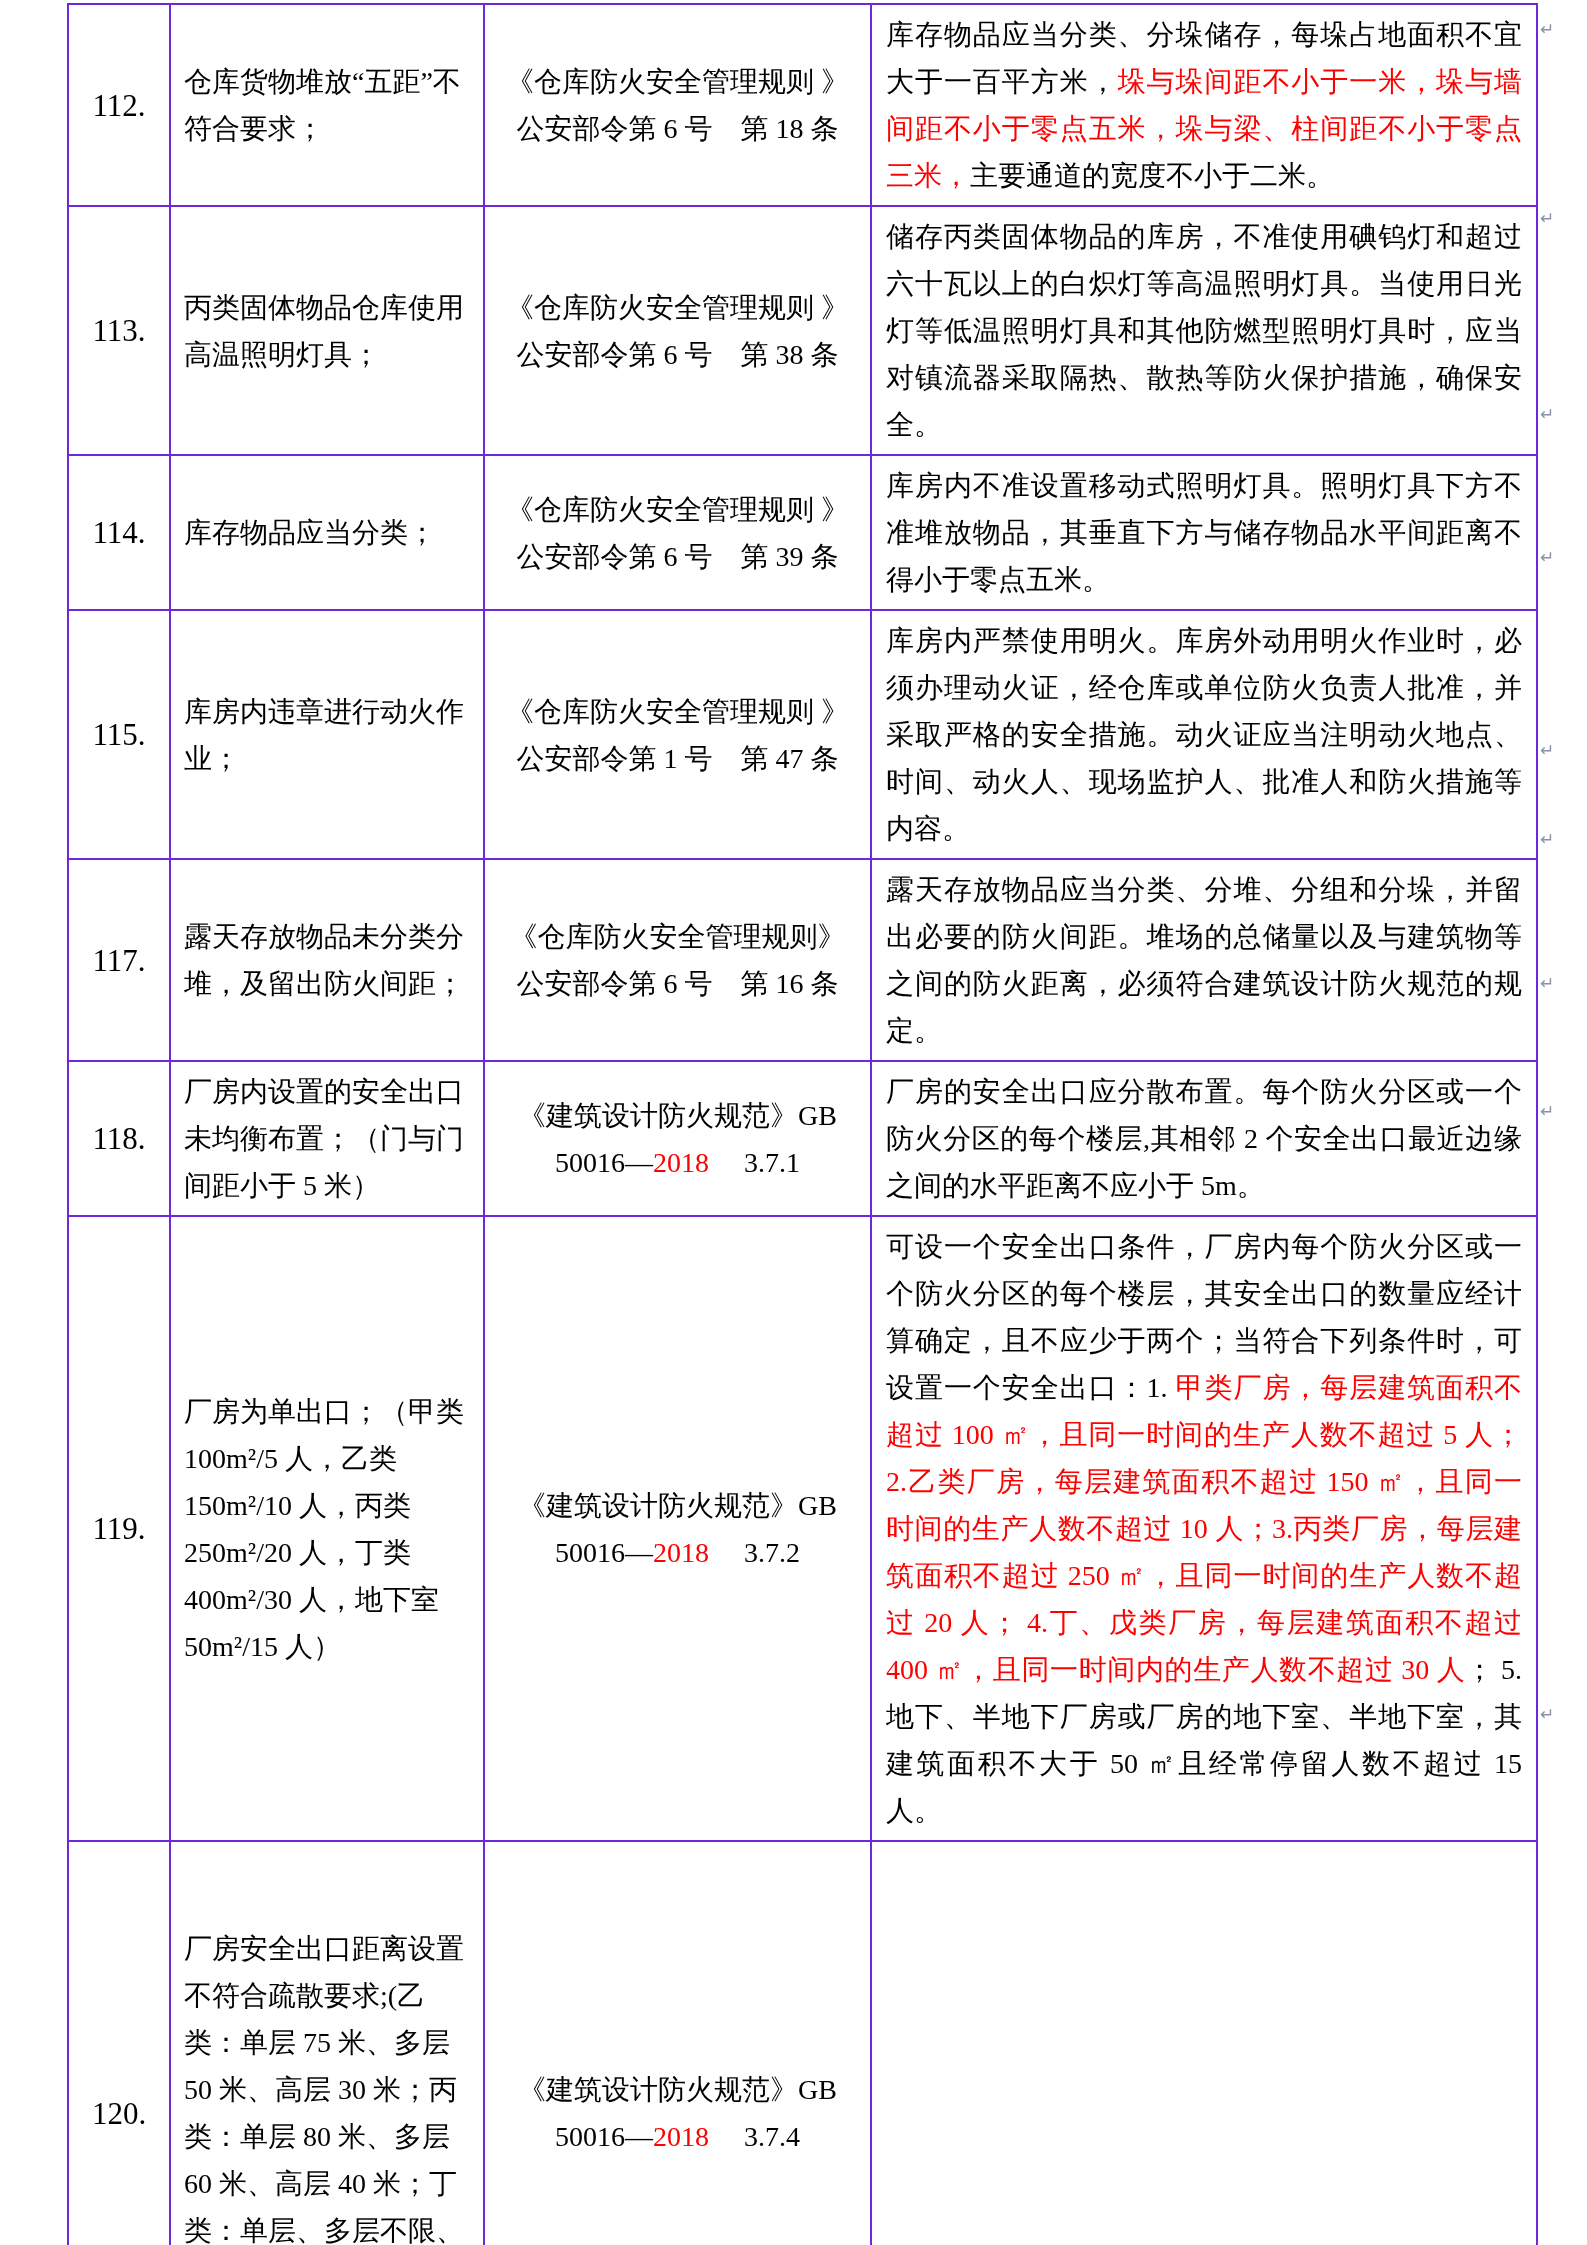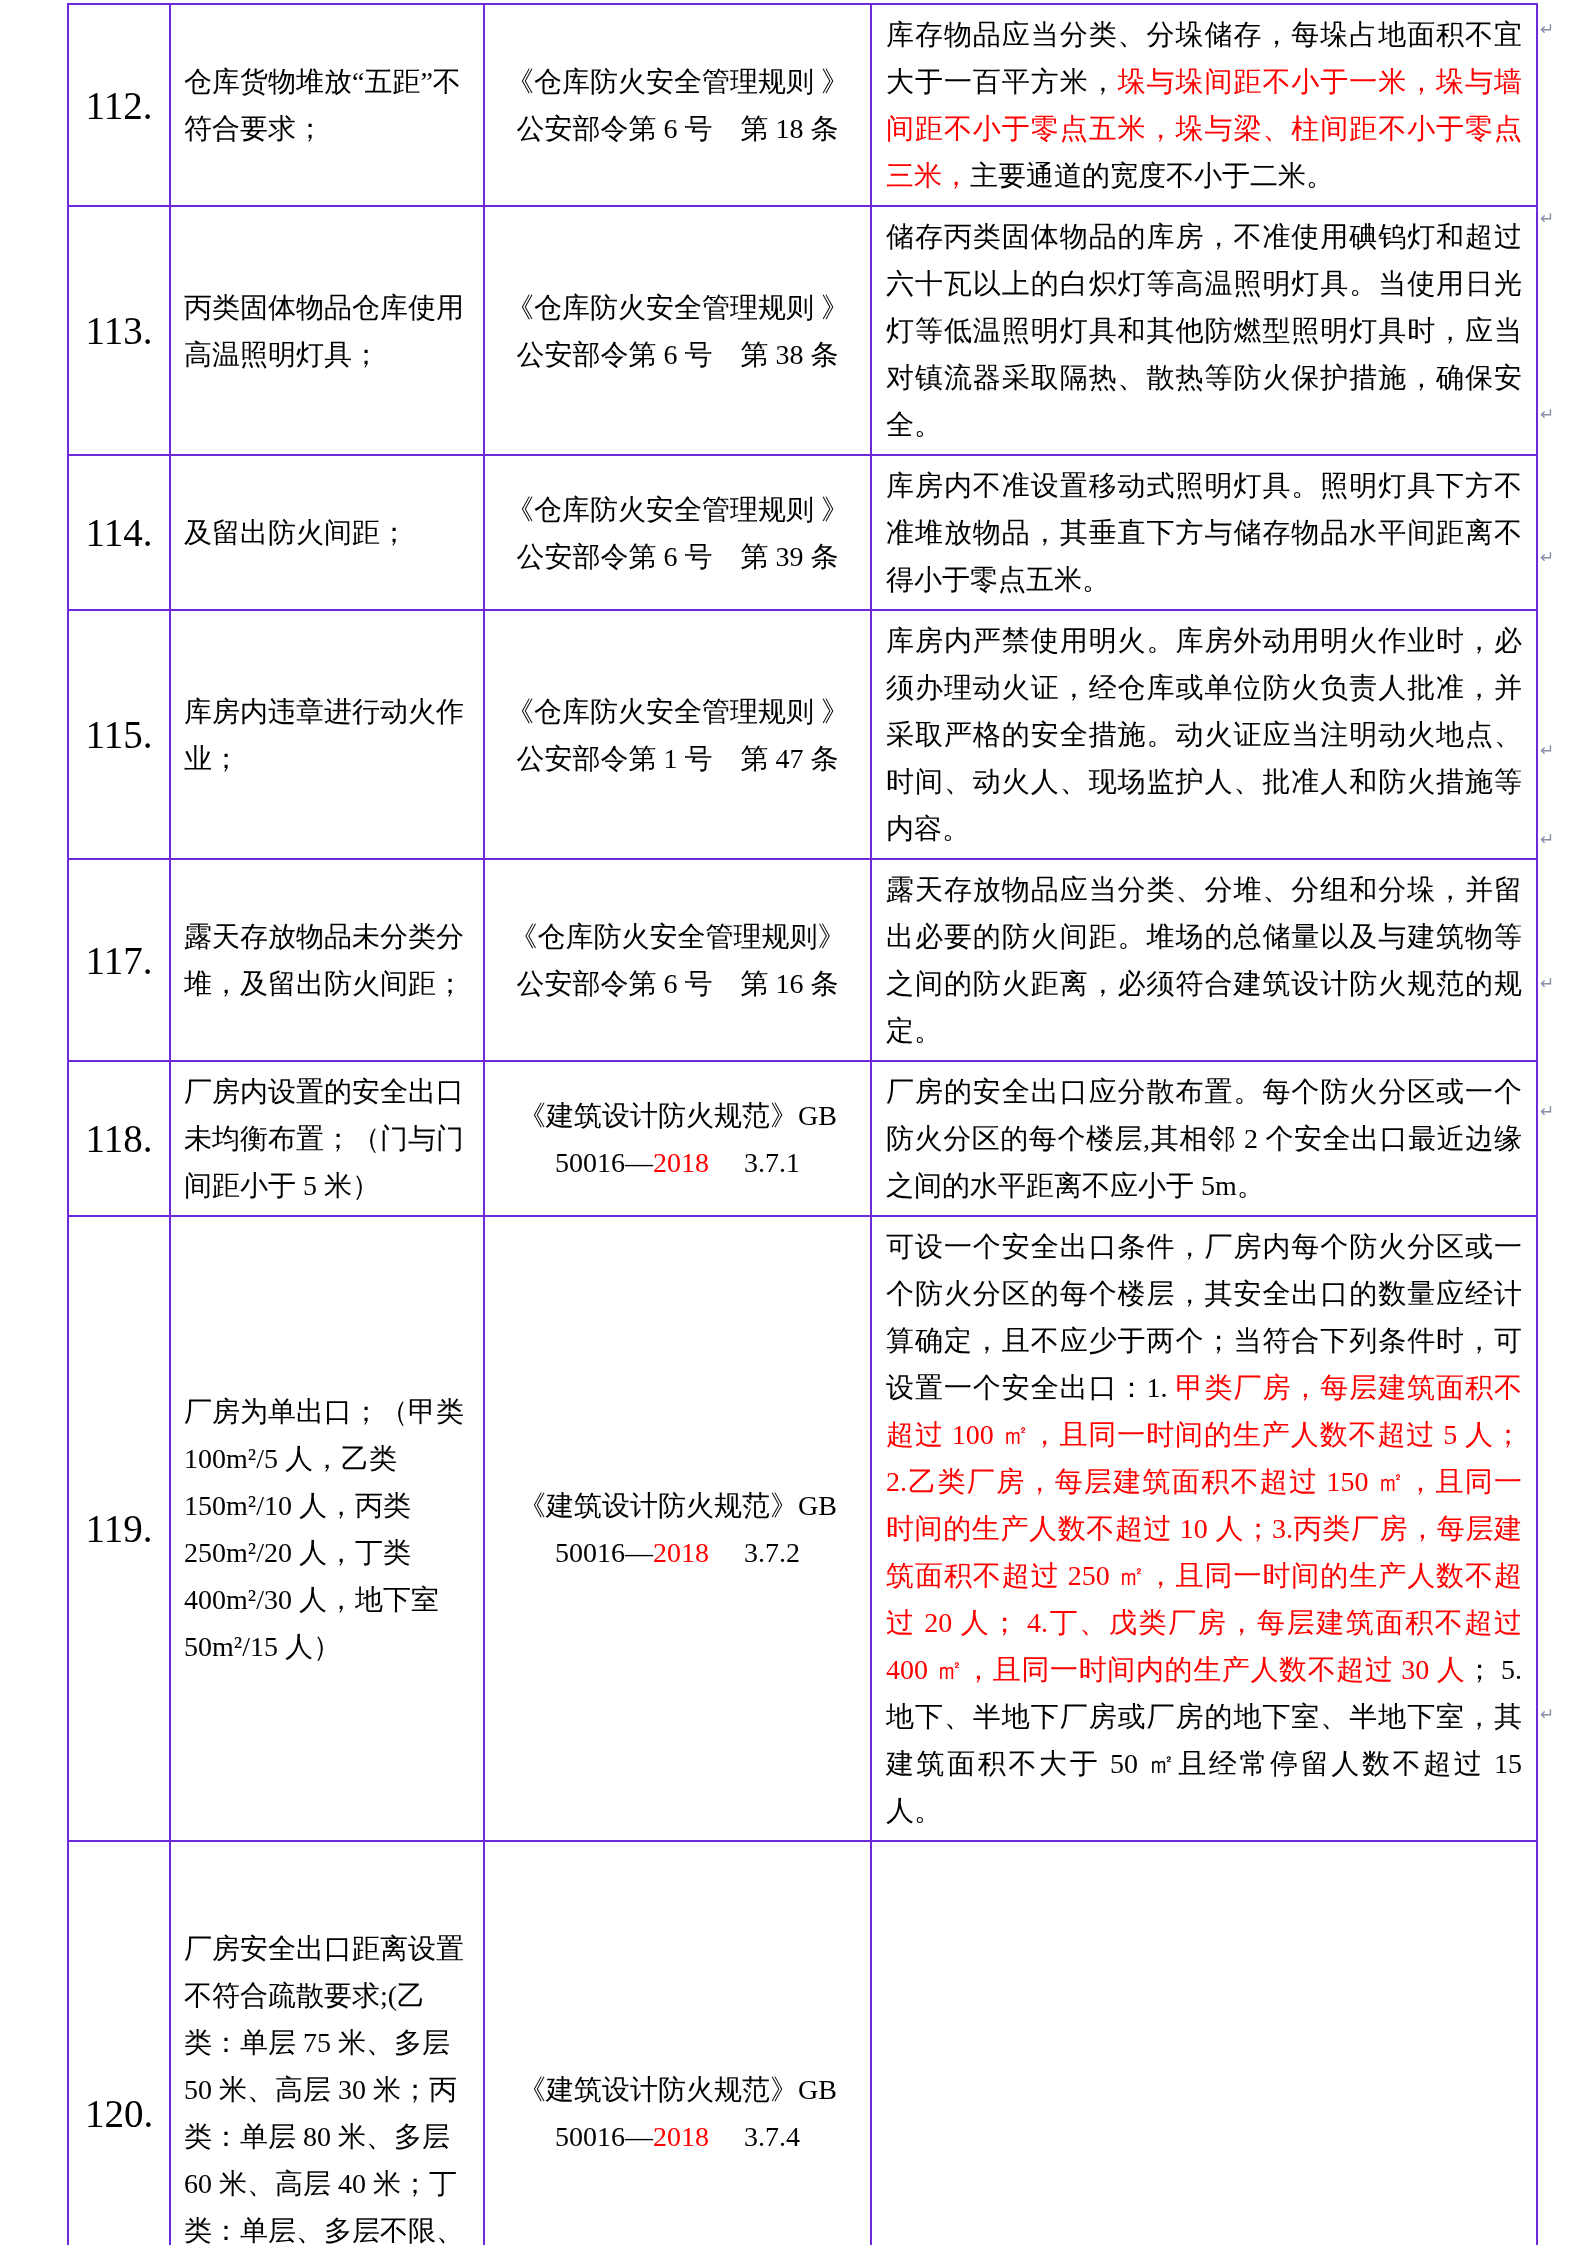--- a/index.html
+++ b/index.html
@@ -23,21 +23,21 @@
     width:1469px;
   }
   td{
     border:2px solid #6d28d9;
     vertical-align:middle;
     font-size:28px;
     line-height:47px;
   }
   td.num{
     text-align:center;
-    font-size:39px;
+    font-size:31px;
     font-family:"Liberation Serif","DejaVu Serif",serif;
   }
   td.issue{padding:6px 13px;border-radius:8px;}
   td.reg{padding:6px 12px;}
   td.reg .line{text-align:center;}
   td.detail{padding:6px 14px;}
   td.detail .cell-text{text-align:justify;}
   .seg{color:var(--black);}
   .seg[data-color="red"]{color:var(--red);}
   .pmark{
@@ -85,21 +85,21 @@
         <div class="line"><span class="seg" data-color="black">《仓库防火安全管理规则 》</span></div>
         <div class="line"><span class="seg" data-color="black">公安部令第 6 号　第 38 条</span><span class="seg"></span><span class="seg"></span></div>
       </td>
       <td class="detail">
         <div class="cell-text"><span class="seg" data-color="black">储存丙类固体物品的库房，不准使用碘钨灯和超过六十瓦以上的白炽灯等高温照明灯具。当使用日光灯等低温照明灯具和其他防燃型照明灯具时，应当对镇流器采取隔热、散热等防火保护措施，确保安全。</span><span class="seg"></span><span class="seg"></span></div>
       </td>
     </tr>
     <tr style="height:143px">
       <td class="num">114.</td>
       <td class="issue">
-          <div class="cell-text">及留出防火间距；</div>
+          <div class="cell-text">库存物品应当分类；</div>
         </td>
       <td class="reg">
         <div class="line"><span class="seg" data-color="black">《仓库防火安全管理规则 》</span></div>
         <div class="line"><span class="seg" data-color="black">公安部令第 6 号　第 39 条</span><span class="seg"></span><span class="seg"></span></div>
       </td>
       <td class="detail">
         <div class="cell-text"><span class="seg" data-color="black">库房内不准设置移动式照明灯具。照明灯具下方不准堆放物品，其垂直下方与储存物品水平间距离不得小于零点五米。</span><span class="seg"></span><span class="seg"></span></div>
       </td>
     </tr>
     <tr style="height:193px">

